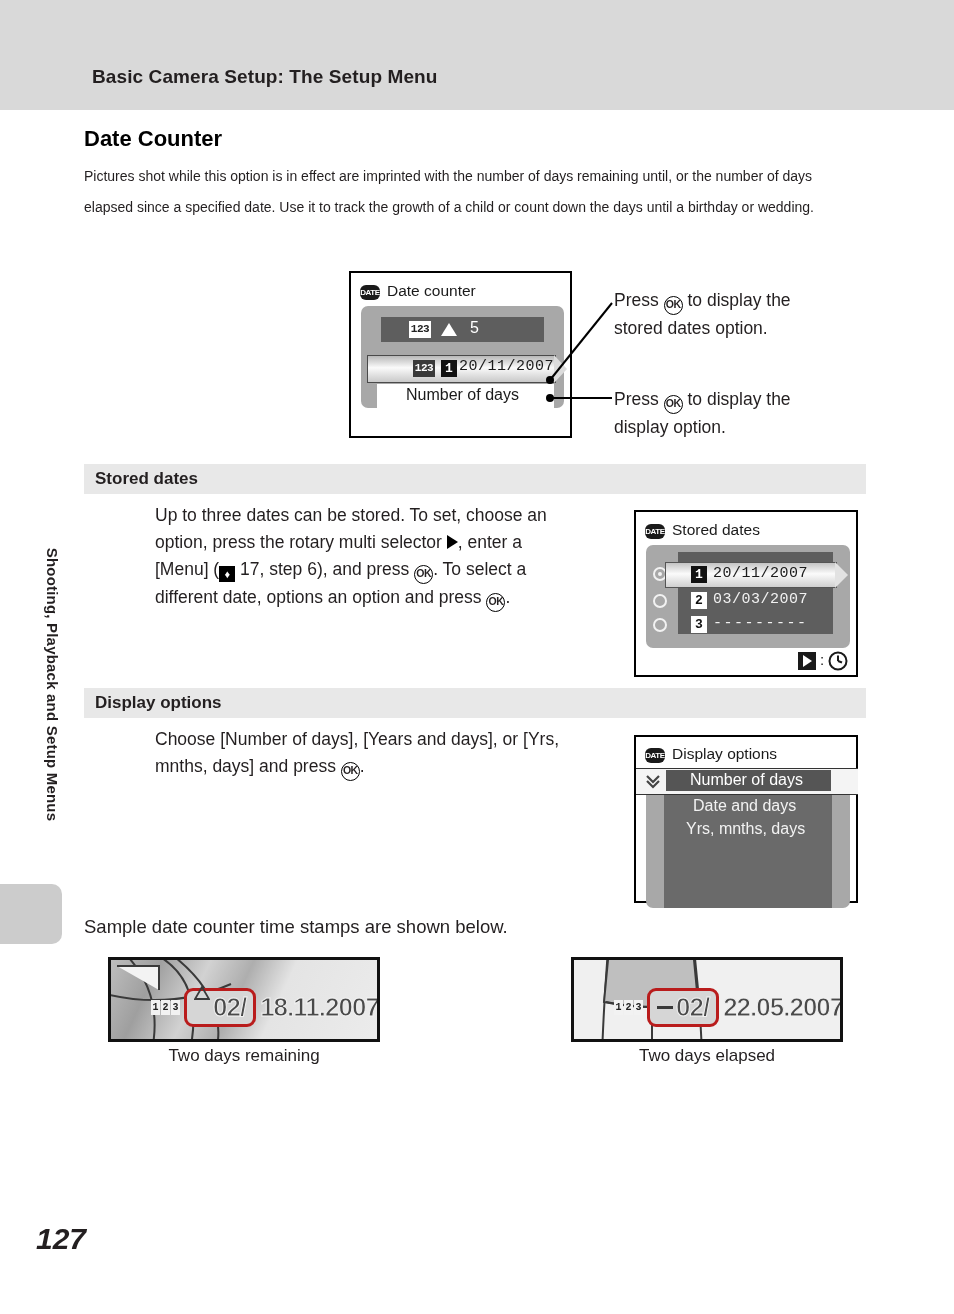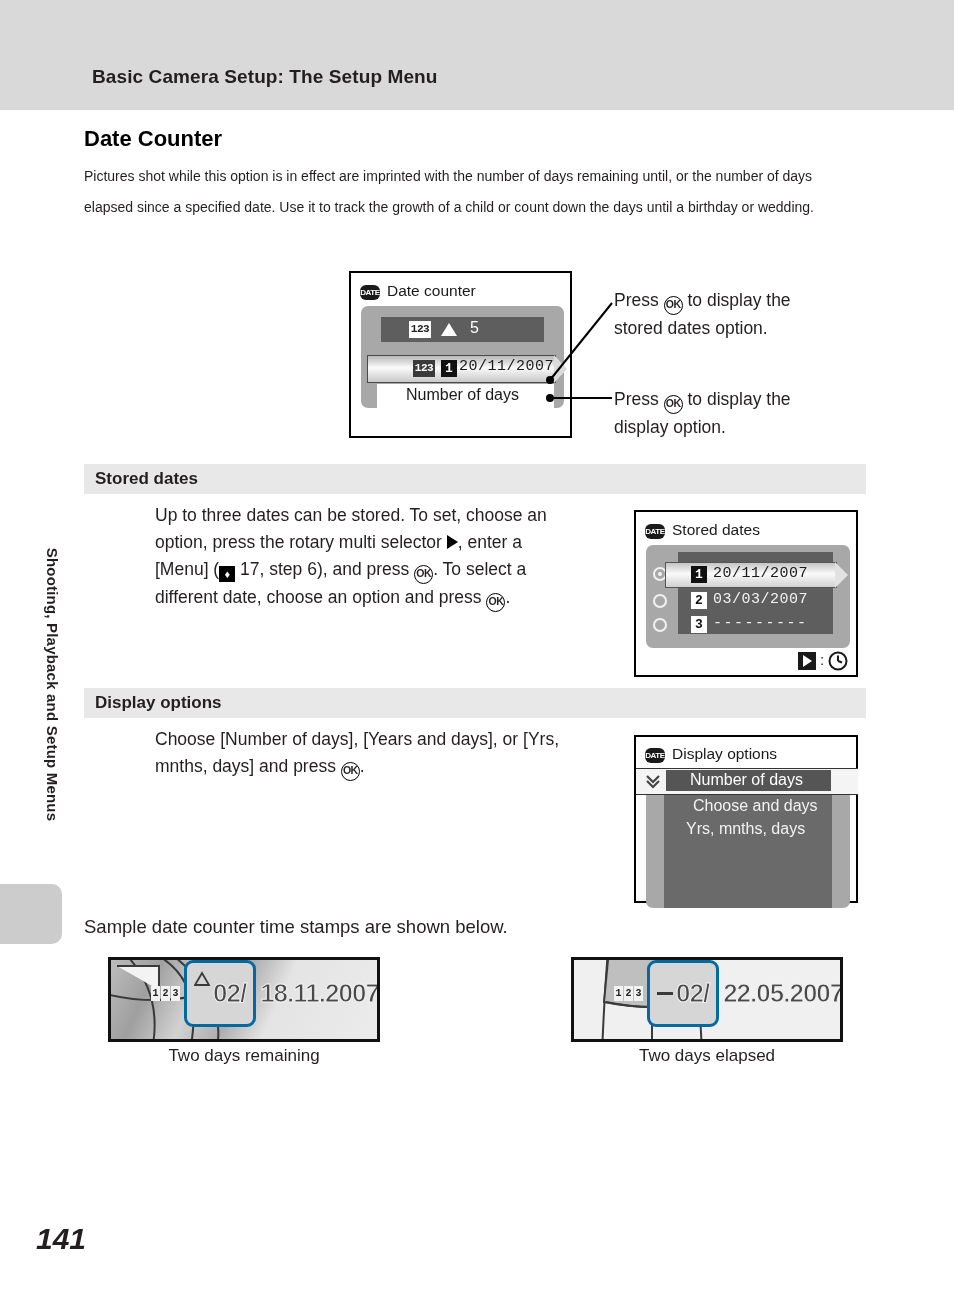--- a/index.html
+++ b/index.html
@@ -124,42 +124,42 @@
   }
   .stamp{
     position:absolute;bottom:12px;display:flex;align-items:center;gap:4px;
     font-family:"Liberation Sans", sans-serif;
   }
   .stamp-num{
     font-size:26px;font-weight:700;color:#4a4a4a;
     -webkit-text-stroke:1px #f2f2f2;letter-spacing:-1px;
   }
   .stamp-box{
-    border:3px solid #0369a1;border-radius:9px;background:#d6d6d6;
-    padding:15px 7px;display:flex;align-items:center;gap:3px;
+    border:3px solid #b91c1c;border-radius:9px;background:#d6d6d6;
+    padding:1px 7px;display:flex;align-items:center;gap:3px;
   }
   .tinydigits{
     display:flex;gap:1px;
   }
   .tinydigits i{
     display:block;width:9px;height:15px;background:#f2f2f2;color:#222;
     font-style:normal;font-size:10px;line-height:15px;text-align:center;
     font-family:"Liberation Mono", monospace;font-weight:700;
   }
 </style>
 </head>
 <body>
 
 <div class="header-band"></div>
 <div class="header-title">Basic Camera Setup: The Setup Menu</div>
 
 <div class="side-tab-label">Shooting, Playback and Setup Menus</div>
 <div class="side-tab-block"></div>
 
-<div class="page-number">141</div>
+<div class="page-number">127</div>
 
 <div class="sec-title">Date Counter</div>
 <div class="intro">Pictures shot while this option is in effect are imprinted with the number of days remaining until, or the number of days elapsed since a specified date. Use it to track the growth of a child or count down the days until a birthday or wedding.</div>
 
 <div class="cam" style="left:349px;top:271px;width:223px;height:167px;">
 
   <div class="dateicon" style="left:9px;top:12px;">DATE</div>
   <div class="cam-title" style="left:36px;top:9px;">Date counter</div>
 
   <div style="position:absolute;left:10px;top:33px;width:203px;height:102px;background:#a8a8a8;border-radius:7px;"></div>
@@ -199,21 +199,21 @@
 </div>
 
 <div class="band" style="top:464px;">
   <span>Stored dates</span>
 </div>
 
 <div class="body-para" style="left:155px;top:502px;width:440px;">
   <span>Up to three dates can be stored. To set, choose an</span><br>
   <span>option, press the rotary multi selector </span><span class="triright"></span><span>, enter a</span><br>
   <span>[Menu] (</span><span class="bookglyph">♦</span><span> 17, step 6), and press </span><span class="okglyph">OK</span><span>. To select a</span><br>
-  <span>different date, choose an option and press </span><span class="okglyph">OK</span><span>.</span>
+  <span>different date, options an option and press </span><span class="okglyph">OK</span><span>.</span>
 </div>
 
 <div class="cam" style="left:634px;top:510px;width:224px;height:167px;">
   <div class="dateicon" style="left:9px;top:12px;">DATE</div>
   <div class="cam-title" style="left:36px;top:9px;">Stored dates</div>
 
   <div style="position:absolute;left:10px;top:33px;width:204px;height:103px;background:#a8a8a8;border-radius:7px;"></div>
   <div style="position:absolute;left:42px;top:40px;width:155px;height:82px;background:#5e5e5e;"></div>
 
   <span class="radio on" style="left:17px;top:55px;"></span>
@@ -259,21 +259,21 @@
   <div style="position:absolute;left:28px;top:31px;width:168px;height:140px;background:#6a6a6a;"></div>
 
   <div style="position:absolute;left:0px;top:31px;width:222px;height:25px;background:#f4f4f4;border-top:1px solid #333;border-bottom:1px solid #333;"></div>
   <div style="position:absolute;left:30px;top:33px;width:165px;height:21px;background:#555;"></div>
   <svg style="position:absolute;left:8px;top:35px;width:18px;height:18px;">
     <polyline points="3,4 9,10 15,4" fill="none" stroke="#444" stroke-width="2.2"></polyline>
     <polyline points="3,9 9,15 15,9" fill="none" stroke="#444" stroke-width="2.2"></polyline>
   </svg>
   <span style="position:absolute;left:54px;top:34px;font-size:16px;color:#ffffff;">Number of days</span>
 
-  <span style="position:absolute;left:57px;top:60px;font-size:16px;color:#f2f2f2;">Choose and days</span>
+  <span style="position:absolute;left:57px;top:60px;font-size:16px;color:#f2f2f2;">Date and days</span>
   <span style="position:absolute;left:50px;top:83px;font-size:16px;color:#f2f2f2;">Yrs, mnths, days</span>
 </div>
 
 <div class="sample-line">Sample date counter time stamps are shown below.</div>
 
 <div class="photo" style="left:108px;top:957px;width:272px;height:85px;">
   <div style="position:absolute;left:0;top:0;width:272px;height:85px;
               background:linear-gradient(115deg,#bdbdbd 0%,#9f9f9f 16%,#d2d2d2 32%,#aeaeae 46%,#e4e4e4 60%,#ececec 100%);"></div>
   <svg style="position:absolute;left:0;top:0;width:272px;height:85px;">
     <path d="M8 -12 Q55 30 40 95" stroke="#3a3a3a" stroke-width="2" fill="none"></path>

